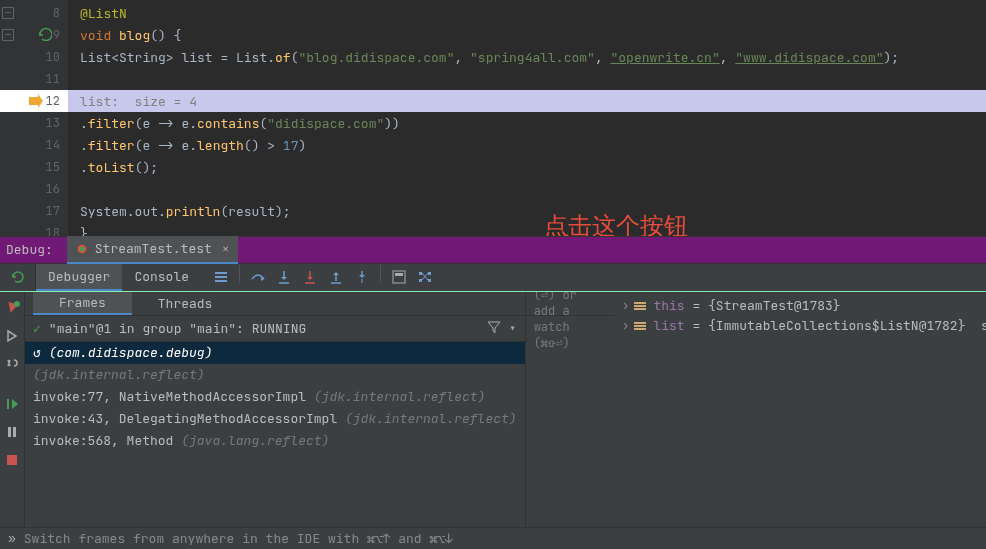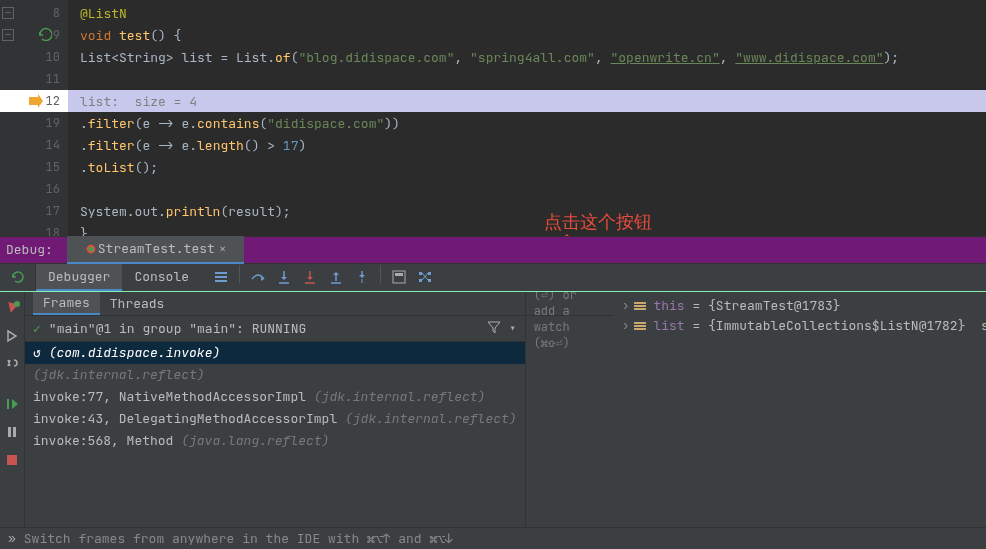--- a/index.html
+++ b/index.html
@@ -17,42 +17,42 @@
 .m{color:#ffc66d}
 .s{color:#6a8759}
 .n{color:#6897bb}
 .ty{color:#a9b7c6}
 .link{color:#6a8759;text-decoration:underline}
 .fold{position:absolute;left:2px;width:12px;height:12px;border:1px solid #606366;background:#313335;cursor:pointer;top:5px}
 .fold.minus::before{content:'';position:absolute;left:2px;right:2px;top:4px;border-top:1px solid #606366}
 .arrow-bp{position:absolute;left:28px;top:3px}
 .arrow-bp svg{width:16px;height:16px}
 .run-icon{position:absolute;left:38px;top:3px}
-.red-annot{position:absolute;color:#e74c3c;font-size:18px;font-weight:500;font-family:sans-serif;left:476px;top:210px}
+.red-annot{position:absolute;color:#e74c3c;font-size:24px;font-weight:500;font-family:sans-serif;left:476px;top:210px}
 .red-arrow{position:absolute;left:400px;top:230px;pointer-events:none}
 .debug-bar{background:#701a75;border-top:1px solid #323232;border-bottom:1px solid #323232;height:28px;display:flex;align-items:center;padding:0 6px}
 .debug-bar .lbl{color:#bbb;margin-right:14px}
-.tab{display:flex;align-items:center;background:#4e5254;padding:3px 17px;height:28px;border-bottom:2px solid #4a88c7}
+.tab{display:flex;align-items:center;gap:6px;background:#4e5254;padding:3px 8px;height:28px;border-bottom:2px solid #4a88c7}
 .tab .tn{color:#bbb}
 .tab .close{color:#aaa;margin-left:4px;cursor:pointer}
 .icon-bug{width:14px;height:14px}
 .tool-strip{background:#3c3f41;height:28px;display:flex;align-items:center;border-bottom:1px solid #86efac}
 .left-btns{width:36px;display:flex;align-items:center;justify-content:center;border-right:1px solid #323232;height:100%}
 .tool-tabs{display:flex;height:100%}
 .ttab{padding:0 12px;display:flex;align-items:center;color:#bbb;border-bottom:2px solid transparent;cursor:pointer}
 .ttab.active{border-bottom:2px solid #4a88c7;background:#4e5254}
 .sep{width:1px;background:#555;height:18px;margin:0 4px}
 .step-btns{display:flex;gap:2px;margin-left:8px}
 .step-btn{width:24px;height:24px;display:flex;align-items:center;justify-content:center;cursor:pointer}
 .dbg-body{flex:1;display:flex;overflow:hidden}
 .dbg-left-col{width:36px;background:#3c3f41;border-right:1px solid #323232;display:flex;flex-direction:column;align-items:center;gap:4px;padding-top:4px}
 .dbg-left-col .b{width:24px;height:24px;display:flex;align-items:center;justify-content:center;cursor:pointer}
 .frames-panel{width:558px;background:#3c3f41;display:flex;flex-direction:column;border-right:1px solid #323232}
 .frames-tabs{height:24px;display:flex;border-bottom:1px solid #323232;padding-left:8px}
-.ftab{padding:0 10px;display:flex;align-items:center;color:#bbb;cursor:pointer}
+.ftab{padding:0 26px;display:flex;align-items:center;color:#bbb;cursor:pointer}
 .ftab.active{border-bottom:2px solid #4a88c7;background:#4e5254}
 .frames-hdr{height:26px;display:flex;align-items:center;padding:0 8px;border-bottom:1px solid #323232}
 .frames-hdr .chk{color:#499c54;margin-right:8px}
 .frames-hdr .txt{flex:1;color:#bbb}
 .filter-btns{display:flex;gap:8px}
 .stack{flex:1;overflow:hidden}
 .stack-row{height:22px;display:flex;align-items:center;padding:0 8px;white-space:pre}
 .stack-row.sel{background:#0d293e;color:#fff}
 .stack-row.sel .pkg{color:#fff;font-style:italic}
 .stack-row .pkg{color:#787878;font-style:italic}
@@ -84,30 +84,30 @@
           </svg>
         </div></div>
       <div class="gutter-row">10</div>
       <div class="gutter-row">11</div>
       <div class="gutter-row hl">12<div class="arrow-bp">
           <svg viewBox="0 0 16 16">
             <path d="M1 4 L10 4 L10 1 L15 8 L10 15 L10 12 L1 12 z" fill="#f0a732"></path>
             <circle cx="14" cy="8" r="4" fill="#db5860" transform="translate(6,0)"></circle>
           </svg>
         </div></div>
-      <div class="gutter-row">19</div>
+      <div class="gutter-row">13</div>
       <div class="gutter-row">14</div>
       <div class="gutter-row">15</div>
       <div class="gutter-row">16</div>
       <div class="gutter-row">17</div>
       <div class="gutter-row">18</div>
     </div>
   <div class="code-area" id="code">
     <div class="code-line">        <span class="anno">@ListN</span></div>
-      <div class="code-line">        <span class="kw">void</span><span class="id"> </span><span class="m">test</span><span class="id">() {</span></div>
+      <div class="code-line">        <span class="kw">void</span><span class="id"> </span><span class="m">blog</span><span class="id">() {</span></div>
       <div class="code-line">            <span class="ty">List&lt;String&gt; list = List.</span><span class="m">of</span><span class="id">(</span><span class="s">"blog.didispace.com"</span><span class="id">, </span><span class="s">"spring4all.com"</span><span class="id">, </span><span class="link">"openwrite.cn"</span><span class="id">, </span><span class="link">"www.didispace.com"</span><span class="id">);</span></div>
       <div class="code-line"></div>
       <div class="code-line hl-line">            <span class="com">list:  size = 4</span></div>
       <div class="code-line">                    <span class="id">.</span><span class="m">filter</span><span class="id">(e -&gt; e.</span><span class="m">contains</span><span class="id">(</span><span class="s">"didispace.com"</span><span class="id">))</span></div>
       <div class="code-line">                    <span class="id">.</span><span class="m">filter</span><span class="id">(e -&gt; e.</span><span class="m">length</span><span class="id">() &gt; </span><span class="n">17</span><span class="id">)</span></div>
       <div class="code-line">                    <span class="id">.</span><span class="m">toList</span><span class="id">();</span></div>
       <div class="code-line"></div>
       <div class="code-line">            <span class="ty">System.</span><span class="id">out.</span><span class="m">println</span><span class="id">(result);</span></div>
       <div class="code-line">        <span class="id">}</span></div>
       <div class="red-annot">点击这个按钮</div>
@@ -254,21 +254,21 @@
       <span class="chk">✓</span>
       <span class="txt">"main"@1 in group "main": RUNNING</span>
       <div class="filter-btns">
         <svg width="14" height="14">
             <path d="M1 2 L13 2 L8 8 L8 13 L6 11 L6 8 z" fill="none" stroke="#aaa"></path>
           </svg>
         <span style="color:#aaa">▾</span>
       </div>
     </div>
     <div class="stack" id="stack">
-        <div class="stack-row sel"><span style="color: rgb(255, 255, 255);">↺ </span><span class="pkg">(com.didispace.invoke)</span></div>
+        <div class="stack-row sel"><span style="color: rgb(255, 255, 255);">↺ </span><span class="pkg">(com.didispace.debug)</span></div>
         <div class="stack-row"><span class="pkg">(jdk.internal.reflect)</span></div>
         <div class="stack-row"><span class="fn">invoke:77, NativeMethodAccessorImpl </span><span class="pkg">(jdk.internal.reflect)</span></div>
         <div class="stack-row"><span class="fn">invoke:43, DelegatingMethodAccessorImpl </span><span class="pkg">(jdk.internal.reflect)</span></div>
         <div class="stack-row"><span class="fn">invoke:568, Method </span><span class="pkg">(java.lang.reflect)</span></div>
       </div>
   </div>
   <div class="vars-panel">
     <div class="eval-bar">Evaluate expression (⏎) or add a watch (⌘⇧⏎)</div>
     <div class="vars-list" id="vars">
         <div class="var-row"><span class="exp">›</span><svg class="vicon" width="14" height="14">

